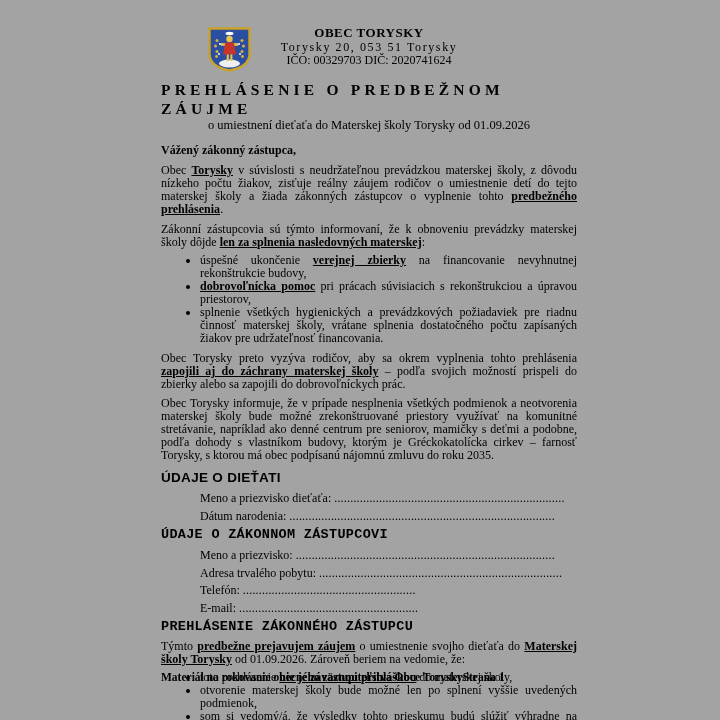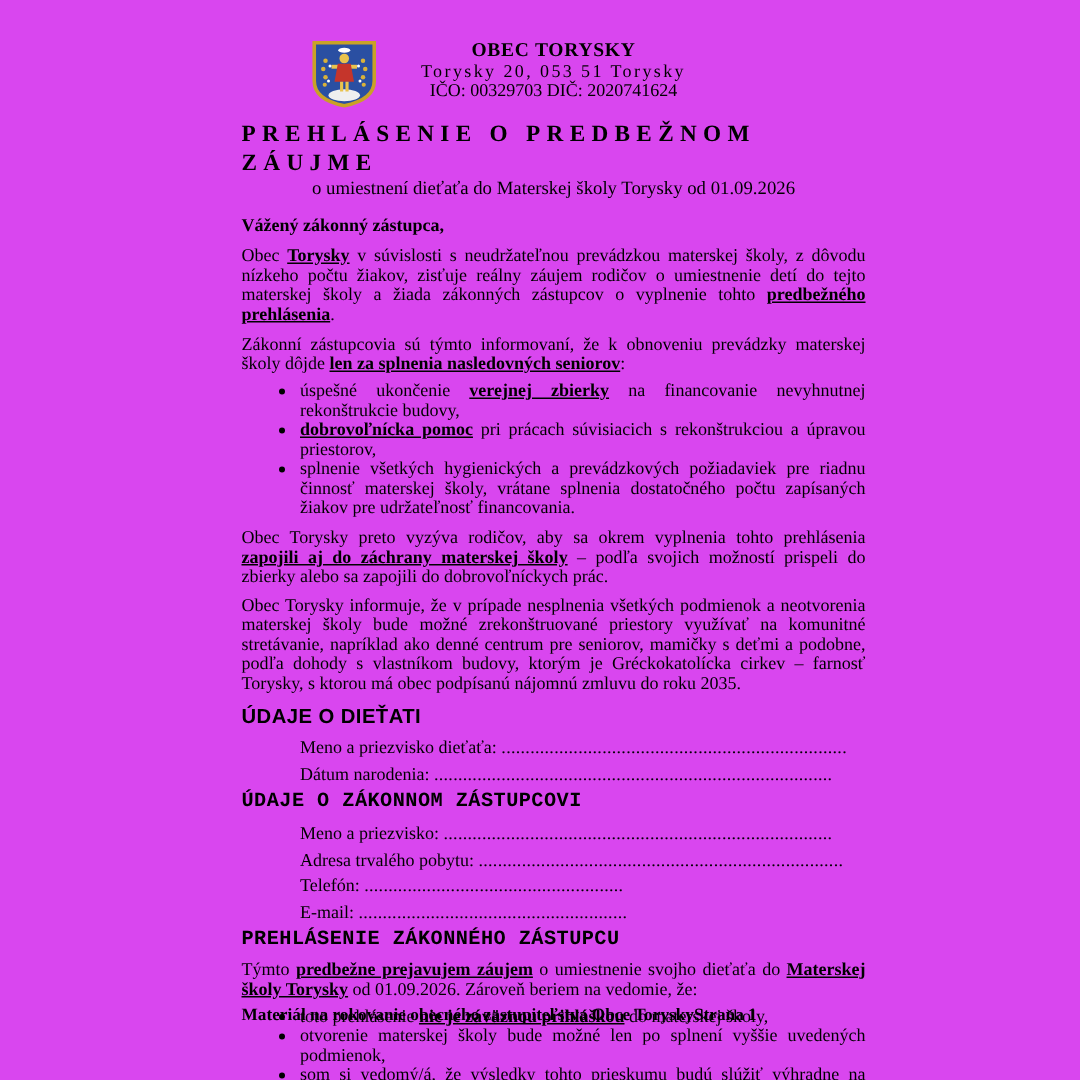--- a/index.html
+++ b/index.html
@@ -1,19 +1,19 @@
 <!DOCTYPE html>
 <html><head>
 <meta charset="utf-8">
 <style>
   html,body { margin:0; padding:0; background:#ffffff; }
   .page {
     position:relative;
     width:720px; height:720px;
-    background:#d946ef;
+    background:#a3a3a3;
     box-sizing:border-box;
     padding:26px 143px 0 161px;
     font-family:"Liberation Serif", serif;
     color:#000;
     overflow:hidden;
   }
   
   .letterhead { position:relative; height:46px; text-align:center; }
   .shield { position:absolute; left:47px; top:1px; }
   .org-name { font-weight:bold; font-size:13px; letter-spacing:.5px; line-height:14px; }
@@ -84,21 +84,21 @@
     <div class="org-address">Torysky 20, 053 51 Torysky</div>
     <div class="org-reg">IČO: 00329703  DIČ: 2020741624</div>
   </div>
 
   <h1 class="doc-title">PREHLÁSENIE O PREDBEŽNOM ZÁUJME</h1>
   <div class="doc-subtitle">o umiestnení dieťaťa do Materskej školy Torysky od 01.09.2026</div>
 
   <p class="salutation">Vážený zákonný zástupca,</p>
 
   <p class="body">Obec <b>Torysky</b> v súvislosti s neudržateľnou prevádzkou materskej školy, z dôvodu nízkeho počtu žiakov, zisťuje reálny záujem rodičov o umiestnenie detí do tejto materskej školy a žiada zákonných zástupcov o vyplnenie tohto <b>predbežného prehlásenia</b>.</p>
-  <p class="body">Zákonní zástupcovia sú týmto informovaní, že k obnoveniu prevádzky materskej školy dôjde <b>len za splnenia nasledovných seniorov</b>:</p>
+  <p class="body">Zákonní zástupcovia sú týmto informovaní, že k obnoveniu prevádzky materskej školy dôjde <b>len za splnenia nasledovných materskej</b>:</p>
 
   <ul class="conds">
     <li>úspešné ukončenie <b>verejnej zbierky</b> na financovanie nevyhnutnej rekonštrukcie budovy,</li>
     <li><b>dobrovoľnícka pomoc</b> pri prácach súvisiacich s rekonštrukciou a úpravou priestorov,</li>
     <li>splnenie všetkých hygienických a prevádzkových požiadaviek pre riadnu činnosť materskej školy, vrátane splnenia dostatočného počtu zapísaných žiakov pre udržateľnosť financovania.</li>
   </ul>
 
   <p class="body">Obec Torysky preto vyzýva rodičov, aby sa okrem vyplnenia tohto prehlásenia <b>zapojili aj do záchrany materskej školy</b> – podľa svojich možností prispeli do zbierky alebo sa zapojili do dobrovoľníckych prác.</p>
   <p class="body tight">Obec Torysky informuje, že v prípade nesplnenia všetkých podmienok a neotvorenia materskej školy bude možné zrekonštruované priestory využívať na komunitné stretávanie, napríklad ako denné centrum pre seniorov, mamičky s deťmi a podobne, podľa dohody s vlastníkom budovy, ktorým je Gréckokatolícka cirkev – farnosť Torysky, s ktorou má obec podpísanú nájomnú zmluvu do roku 2035.</p>
 

